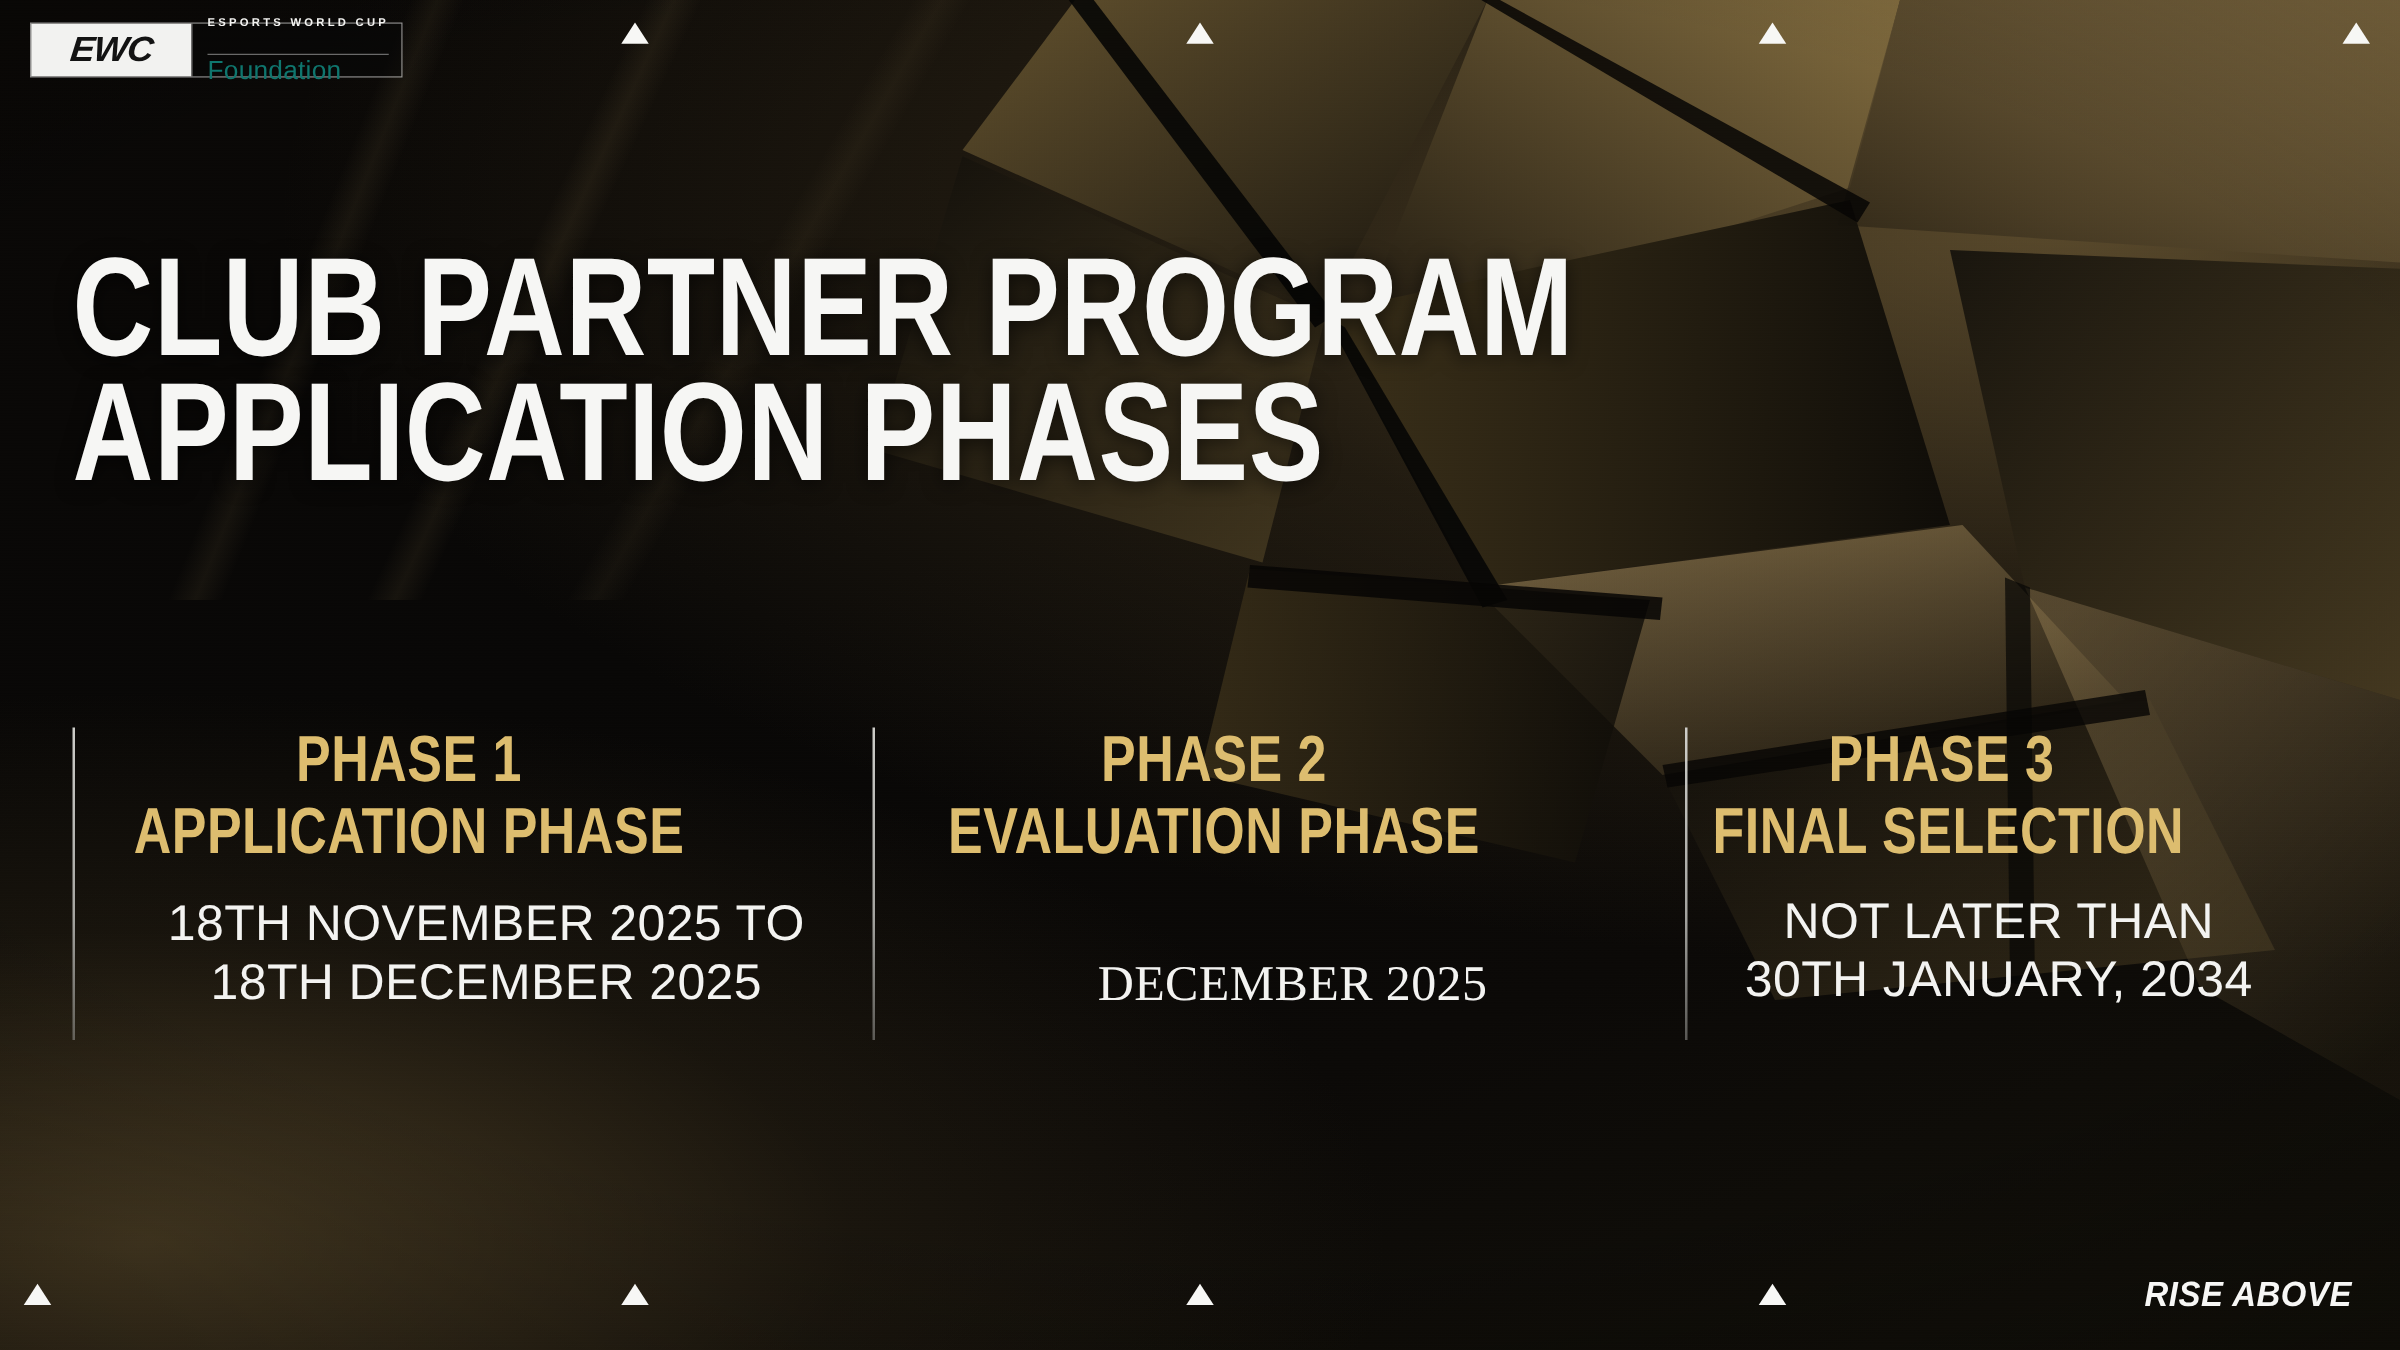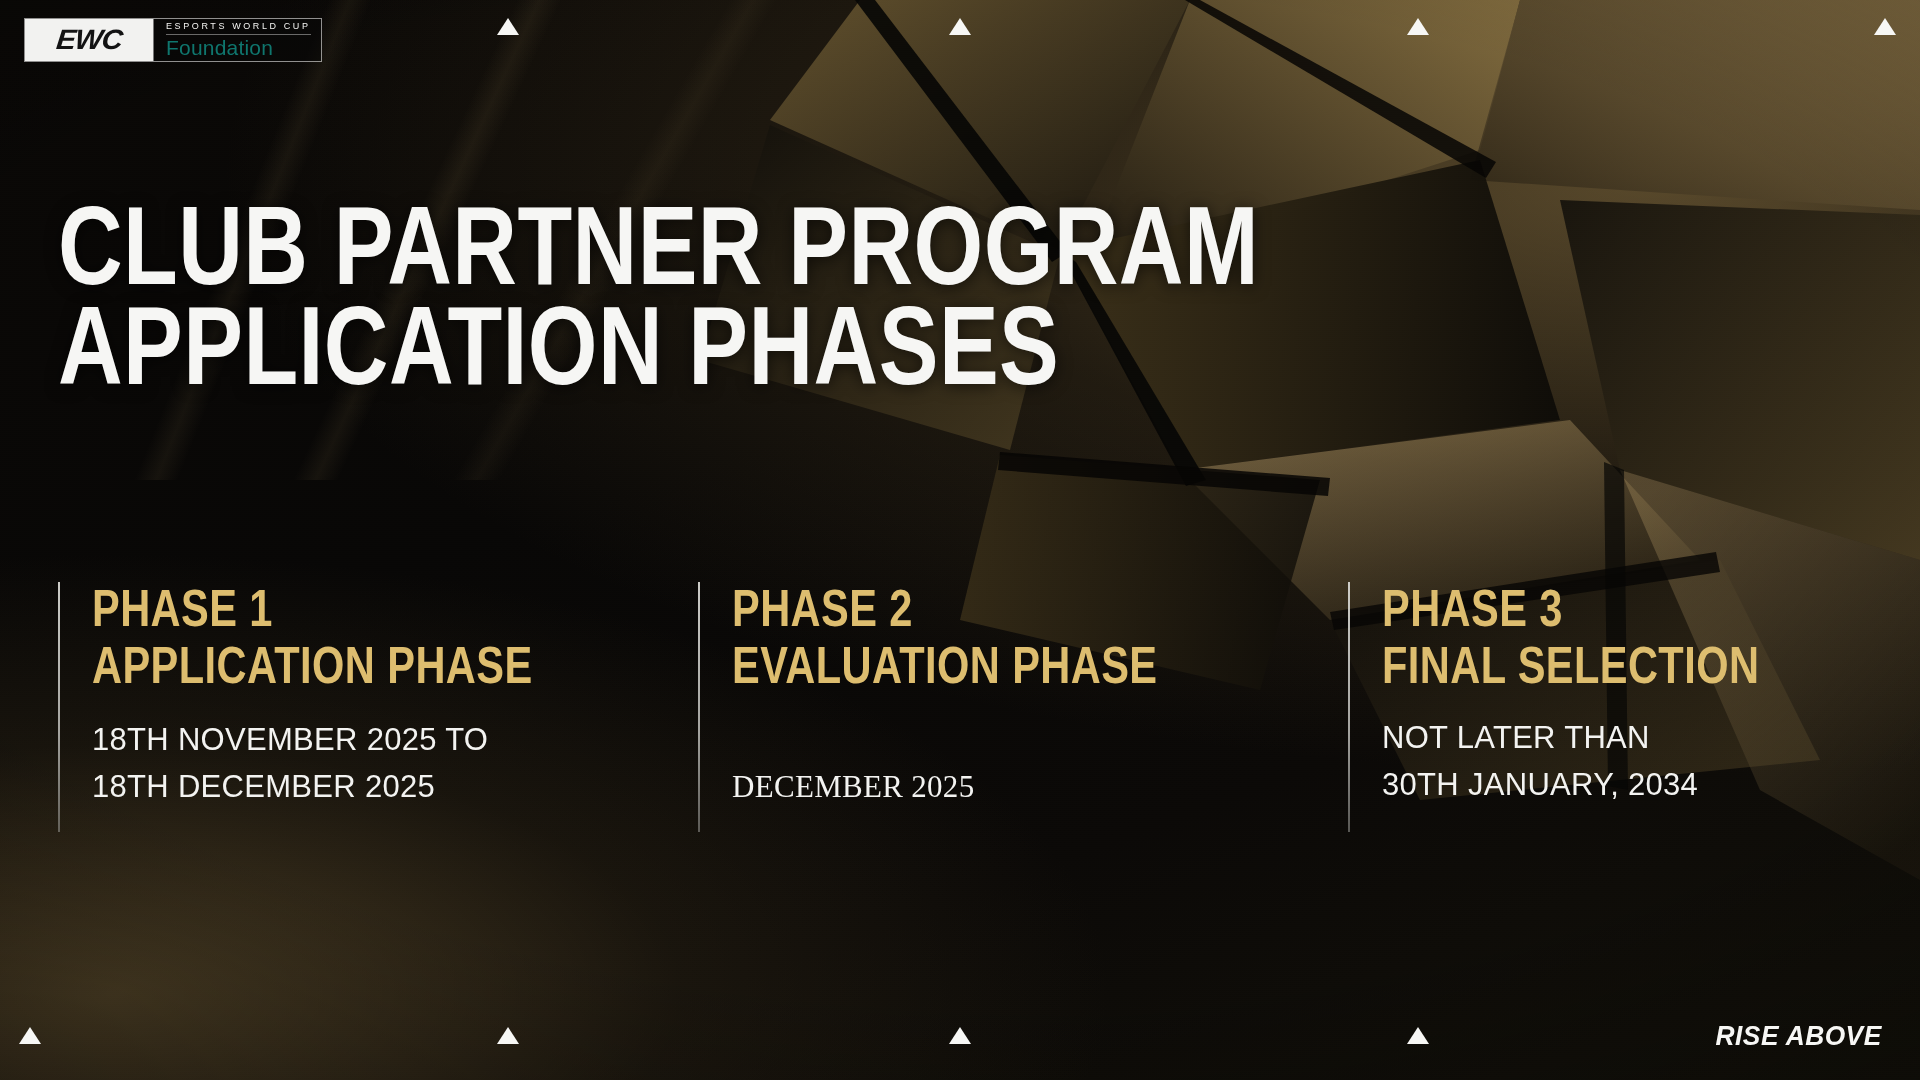--- a/index.html
+++ b/index.html
@@ -62,23 +62,23 @@
     font-size:28px; letter-spacing:-1px;
     color:#131313;
     transform:scaleX(1.05) skewX(-6deg);
   }
   .logo-right{
     display:flex; flex-direction:column; justify-content:center;
     padding:0 10px 0 12px; background:rgba(8,8,8,.55);
     border-left:1px solid rgba(255,255,255,.45);
   }
   .logo-top{
-    color:#f4f4f2; font-size:9px; font-weight:normal;
+    color:#f4f4f2; font-size:9px; font-weight:bold;
     letter-spacing:2.6px; line-height:12px;
-    padding-bottom:2px;
+    padding-bottom:19px;
     border-bottom:1px solid rgba(255,255,255,.4);
   }
   .logo-bottom{
     color:#0f766e; font-size:21px; line-height:24px;
     letter-spacing:.2px; padding-top:1px;
     font-family:"Liberation Sans", sans-serif;
   }
 
   
   .tri{
@@ -106,22 +106,23 @@
     text-shadow:0 2px 18px rgba(0,0,0,.6);
   }
 
   
   .phases{
     position:absolute; left:58px; top:580px; width:1800px;
     display:flex; z-index:4;
   }
   .phase{
     position:relative;
-    padding-left:34px;
+    padding-left:22px;
     min-height:270px;
+    text-align:center;
   }
   .phase.p1{ width:640px; }
   .phase.p2{ width:650px; }
   .phase.p3{ width:480px; }
   .rule{
     position:absolute; left:0; top:2px;
     width:2px; height:250px;
     background:linear-gradient(180deg, rgba(214,214,210,.95) 0%, rgba(190,190,186,.85) 60%, rgba(150,150,146,.55) 100%);
   }
   .phase-num{
@@ -140,21 +141,21 @@
     font-size:52px;
     line-height:58px;
     letter-spacing:.5px;
     transform:scaleX(0.80);
     transform-origin:left center;
     white-space:nowrap;
   }
   .phase-dates{
     margin-top:22px;
     color:#f3f3f1;
-    font-size:31px;
+    font-size:40px;
     line-height:47px;
     letter-spacing:.3px;
     white-space:nowrap;
   }
   .phase.p2 .phase-dates{ margin-top:69px;font-family:Liberation Serif, serif; }
   .phase.p3 .phase-dates{ margin-top:20px; }
 
   
   .tagline{
     position:absolute; right:38px; bottom:28px;

